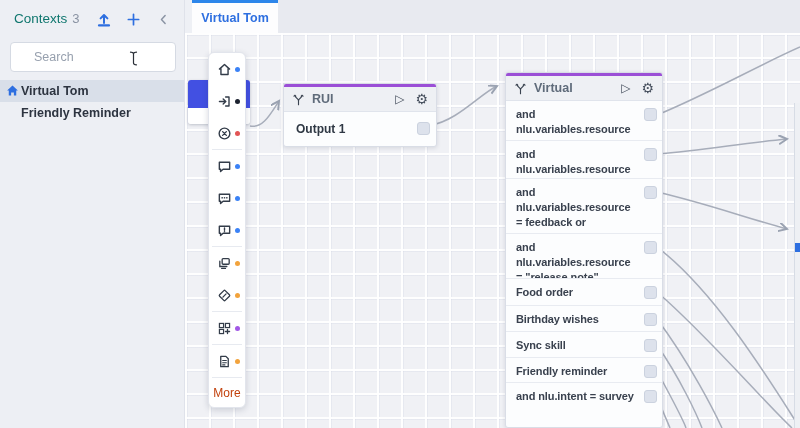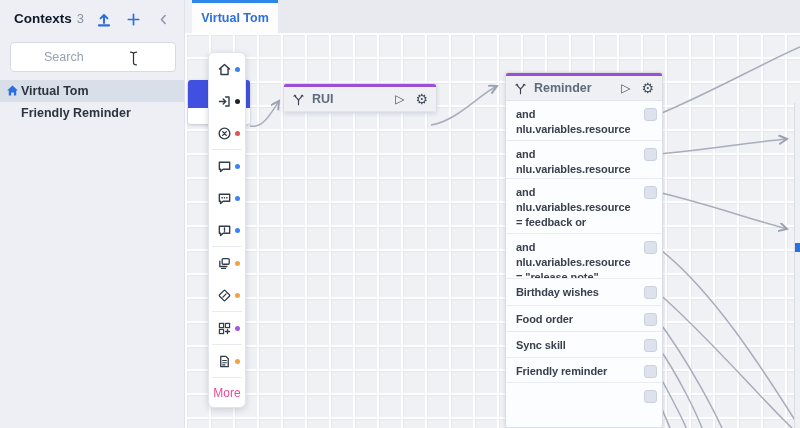--- a/index.html
+++ b/index.html
@@ -5,28 +5,28 @@
   * { margin:0; padding:0; box-sizing:border-box; }
   html,body { width:800px; height:428px; overflow:hidden; }
   body { font-family:"Liberation Sans", sans-serif; }
   #app { position:relative; width:800px; height:428px; background:#f1f2f6; }
 
   
   #sidebar { position:absolute; left:0; top:0; width:185px; height:428px;
     background:#edeff4; border-right:1px solid #dfe2ea; z-index:30; }
   .sb-header { position:absolute; left:0; top:0; width:100%; height:38px; padding:11px 12px 0 14px;
     display:flex; align-items:flex-start; }
-  .sb-title { font-size:13.5px; font-weight:700; color:#0f172a; }
+  .sb-title { font-size:13.5px; font-weight:400; color:#0f766e; }
   .sb-count { font-size:13px; color:#8a93a3; margin-left:5px; font-weight:400; }
   .sb-actions { margin-left:auto; display:flex; align-items:center; gap:13px; }
   .sb-actions .ic { width:17px; height:17px; display:inline-flex; align-items:center; justify-content:center; cursor:pointer; }
   .searchbox { position:absolute; left:10px; top:42px; width:166px; height:30px; background:#fff;
     border:1px solid #d5dae3; border-radius:4px; display:flex; align-items:center; padding:0 8px; }
   .searchbox input { border:none; outline:none; flex:1; font-size:12.5px; color:#3a4350;
-    font-family:"Liberation Sans",sans-serif; background:transparent; margin-left:25px; }
+    font-family:"Liberation Sans",sans-serif; background:transparent; margin-left:15px; }
   .searchbox input::placeholder { color:#97a0ae; }
   .cursor-ibeam { position:absolute; left:118px; top:8px; }
   .sb-list { position:absolute; left:0; top:80px; width:100%; }
   .sb-item { position:relative; height:22px; display:flex; align-items:center; padding-left:21px;
     font-size:12.5px; font-weight:700; color:#2d3440; cursor:pointer; }
   .sb-item.selected { background:#d9dfe9; }
   .sb-item .home { position:absolute; left:6px; top:4px; }
 
   
   #main { position:absolute; left:185px; top:0; width:615px; height:428px; }
@@ -56,21 +56,21 @@
 
   
   #ntoolbar { position:absolute; left:23px; top:19px; width:38px; height:356px; background:#fff;
     border:1px solid #e2e5ec; border-radius:6px; box-shadow:0 2px 6px rgba(40,50,80,.18);
     z-index:10; display:flex; flex-direction:column; }
   .titem { position:relative; height:32px; display:flex; align-items:center; padding-left:8px; cursor:pointer; }
   .titem svg { display:block; }
   .titem .dot { position:absolute; right:5px; top:13.5px; width:5px; height:5px; border-radius:50%; }
   .tdiv { height:1px; background:#e7eaf0; margin:0 3px; }
   .tmore { height:29px; display:flex; align-items:center; justify-content:center;
-    font-size:12px; color:#ec4899; cursor:pointer; }
+    font-size:12px; color:#c2410c; cursor:pointer; }
 
   
   .fnode { position:absolute; background:#fcfdfe; border:1px solid #d9dde6; border-radius:3px;
     box-shadow:0 1px 4px rgba(40,50,80,.14); z-index:5; overflow:hidden; }
   .fnode .ptop { height:3px; background:#9b4fd6; }
   .fnode .nhead { height:25px; background:#eef0f4; border-bottom:1px solid #e0e4ec;
     display:flex; align-items:center; padding:0 8px; gap:7px; }
   .fnode .ntitle { font-size:12.5px; font-weight:700; color:#5f6b7a; flex:1; }
   .fnode .nplay { font-size:12px; color:#47505e; line-height:1; cursor:pointer; }
   .fnode .ngear { font-size:14px; color:#47505e; line-height:1; cursor:pointer; margin-left:4px; }
@@ -273,42 +273,46 @@
       <div class="fnode" id="rui-node">
         <div class="ptop"></div>
         <div class="nhead">
           <svg width="13" height="13" viewBox="0 0 16 16">
               <path d="M8 14.5V9.5M8 9.5C8 6.2 3.6 6.8 3.6 2.8M8 9.5c0-3.3 4.4-2.7 4.4-6.7M2.4 3.8l1.2-1 1.1 1M11.3 3.8l1.1-1 1.2 1" stroke="#3a4350" stroke-width="1.4" fill="none" stroke-linecap="round" stroke-linejoin="round"></path>
             </svg>
           <span class="ntitle">RUI</span>
           <span class="nplay">▷</span>
           <span class="ngear">⚙</span>
         </div>
+        <div class="orow">
+          <span>Output 1</span>
+          <span class="port"></span>
+        </div>
       </div>
 
       <div class="fnode" id="steering-node">
         <div class="ptop"></div>
         <div class="nhead">
           <svg width="13" height="13" viewBox="0 0 16 16">
               <path d="M8 14.5V9.5M8 9.5C8 6.2 3.6 6.8 3.6 2.8M8 9.5c0-3.3 4.4-2.7 4.4-6.7M2.4 3.8l1.2-1 1.1 1M11.3 3.8l1.1-1 1.2 1" stroke="#3a4350" stroke-width="1.4" fill="none" stroke-linecap="round" stroke-linejoin="round"></path>
             </svg>
-          <span class="ntitle">Reminder</span>
+          <span class="ntitle">Virtual</span>
           <span class="nplay">▷</span>
           <span class="ngear">⚙</span>
         </div>
         <div>
           <div class="srow"><span>and nlu.variables.resource = bug</span><span class="port"></span></div>
           <div class="srow"><span>and nlu.variables.resource = roadmap</span><span class="port"></span></div>
           <div class="srow"><span>and nlu.variables.resource = feedback or nlu.variables.resource = idea</span><span class="port"></span></div>
           <div class="srow"><span>and nlu.variables.resource = "release note"</span><span class="port"></span></div>
+          <div class="srow"><span>Food order</span><span class="port"></span></div>
           <div class="srow"><span>Birthday wishes</span><span class="port"></span></div>
-          <div class="srow"><span>Food order</span><span class="port"></span></div>
           <div class="srow"><span>Sync skill</span><span class="port"></span></div>
           <div class="srow"><span>Friendly reminder</span><span class="port"></span></div>
-          <div class="srow"><span class="port"></span></div>
+          <div class="srow"><span>and nlu.intent = survey</span><span class="port"></span></div>
         </div>
       </div>
 
       <div id="edge-node">
         <div class="tick"></div>
       </div>
 
     </div>
   </div>
 </div>

